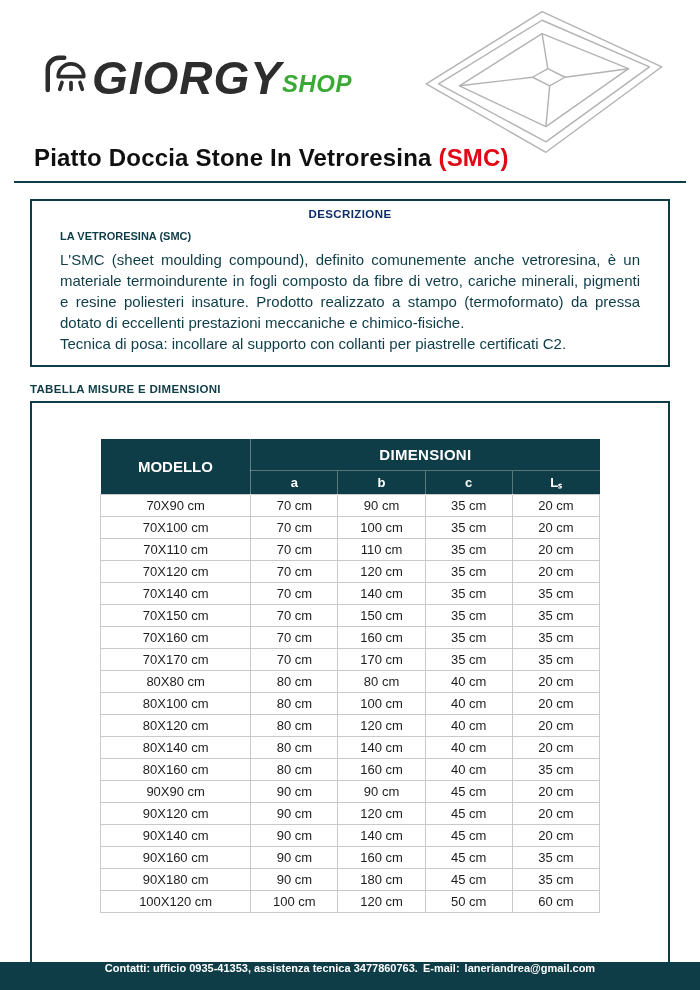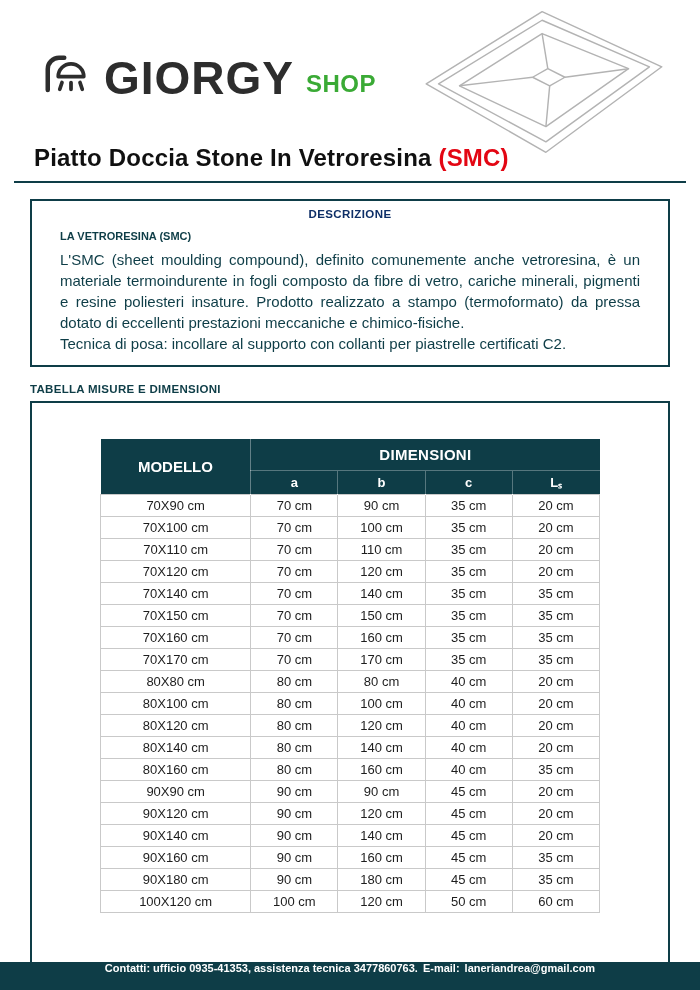--- a/index.html
+++ b/index.html
@@ -9,21 +9,21 @@
     --ink:#2d2d2d;
     --grid:#c9c9c9;
   }
   *{box-sizing:border-box;}
   html,body{margin:0;padding:0;}
   body{font-family:"Liberation Sans", sans-serif; background:#fff;}
   .page{width:700px;height:990px;position:relative;background:#fff;overflow:hidden;}
 
   
   .header{position:relative;height:140px;}
-  .logo{position:absolute;left:38px;top:28px;display:flex;align-items:flex-end;gap:12px;}
+  .logo{position:absolute;left:38px;top:28px;display:flex;align-items:flex-end;font-style:italic;}
   .logo svg{display:block;}
   .brand{font-size:46px;font-weight:bold;color:var(--ink);letter-spacing:1px;line-height:1;}
   .brand-suffix{font-size:24px;font-weight:bold;color:var(--green);line-height:1;padding-bottom:5px;letter-spacing:.5px;margin-top:44px;}
   .tray{position:absolute;right:32px;top:6px;}
 
   
   .title{margin:4px 16px 0 34px;font-size:24px;font-weight:bold;color:#101010;letter-spacing:.2px;}
   .title .hl{color:var(--red);}
   .rule{border:none;border-top:2px solid var(--teal);margin:9px 14px 12px 14px;}
 

